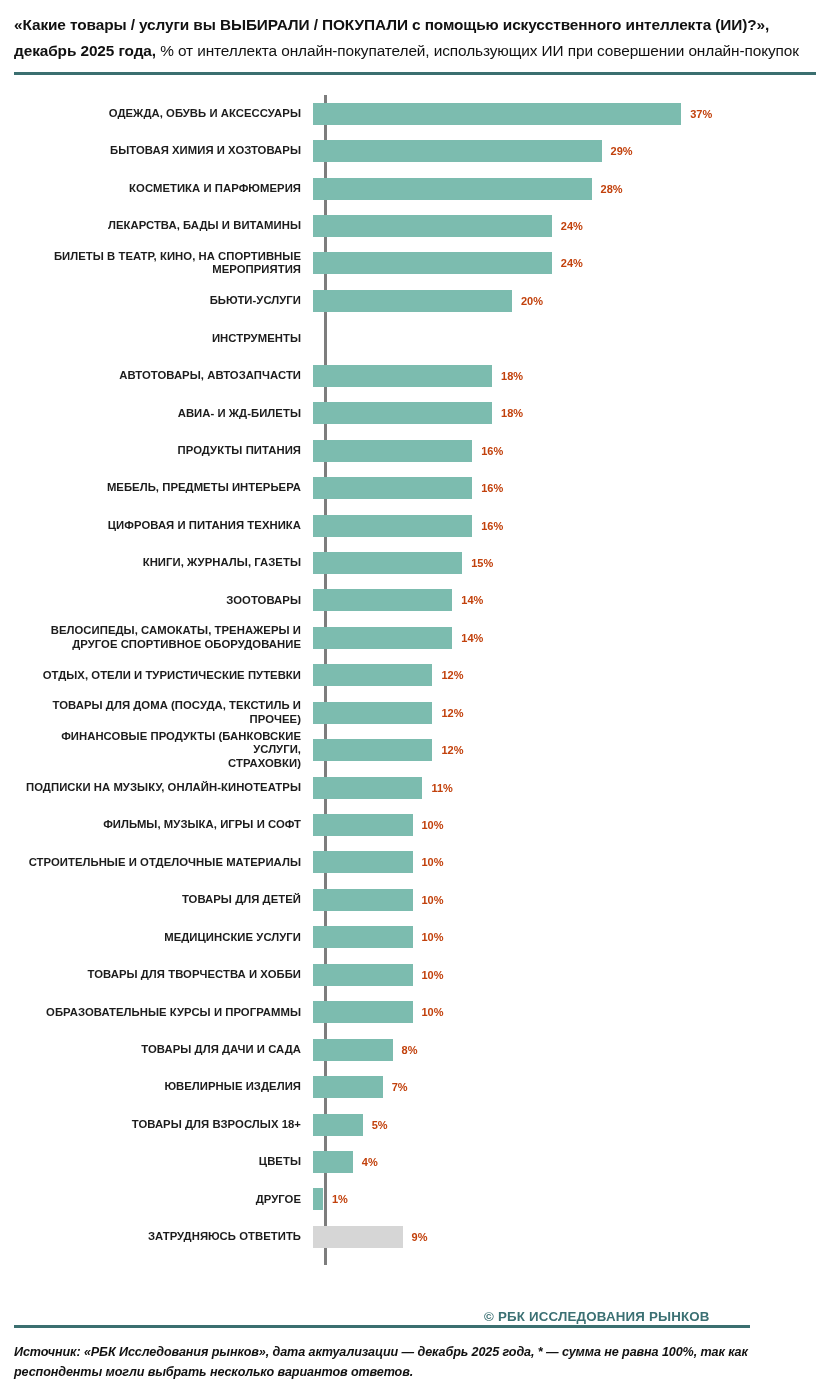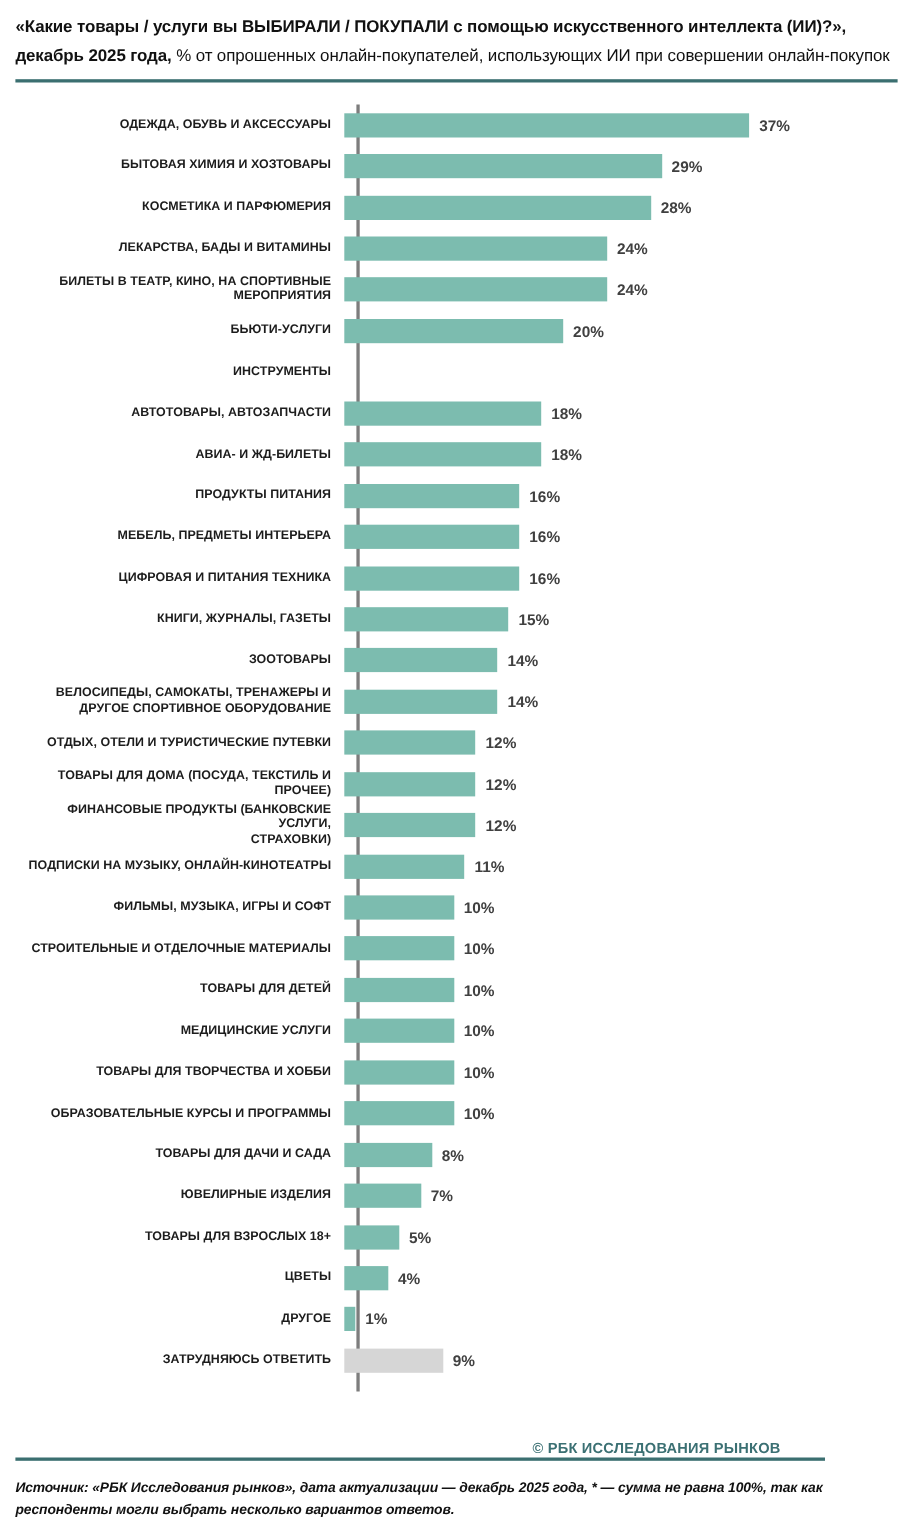--- a/index.html
+++ b/index.html
@@ -81,23 +81,23 @@
     margin-left: 3px;
   }
 
   .bar {
     height: 22px;
     background: #7cbcaf;
   }
   .bar.muted { background: #d6d6d6; }
 
   .bar-value {
-    font-size: 14px;
+    font-size: 11px;
     font-weight: 700;
-    color: #404040;
+    color: #c2410c;
     margin-left: 9px;
     white-space: nowrap;
   }
 
   
   #credit {
     position: absolute;
     left: 484px;
     top: 1309px;
     font-size: 13.3px;
@@ -129,21 +129,21 @@
     font-weight: 700;
     color: #111111;
     letter-spacing: -0.1px;
   }
 </style>
 </head>
 <body>
 
 <div id="header">
   <div id="title">
-    <span class="b">«Какие товары / услуги вы ВЫБИРАЛИ / ПОКУПАЛИ с помощью искусственного интеллекта (ИИ)?», декабрь 2025 года,</span><span class="r"> % от опрошенных онлайн-покупателей, использующих ИИ при совершении онлайн-покупок</span>
+    <span class="b">«Какие товары / услуги вы ВЫБИРАЛИ / ПОКУПАЛИ с помощью искусственного интеллекта (ИИ)?», декабрь 2025 года,</span><span class="r"> % от интеллекта онлайн-покупателей, использующих ИИ при совершении онлайн-покупок</span>
   </div>
   <div id="header-rule"></div>
 </div>
 
 <div id="chart">
   <div id="axis-line" style="height: 1169.95px;"></div>
   <div id="rows">
       <div class="row">
         <div class="cat-label">ОДЕЖДА, ОБУВЬ И АКСЕССУАРЫ</div>
         <div class="bar-zone">

